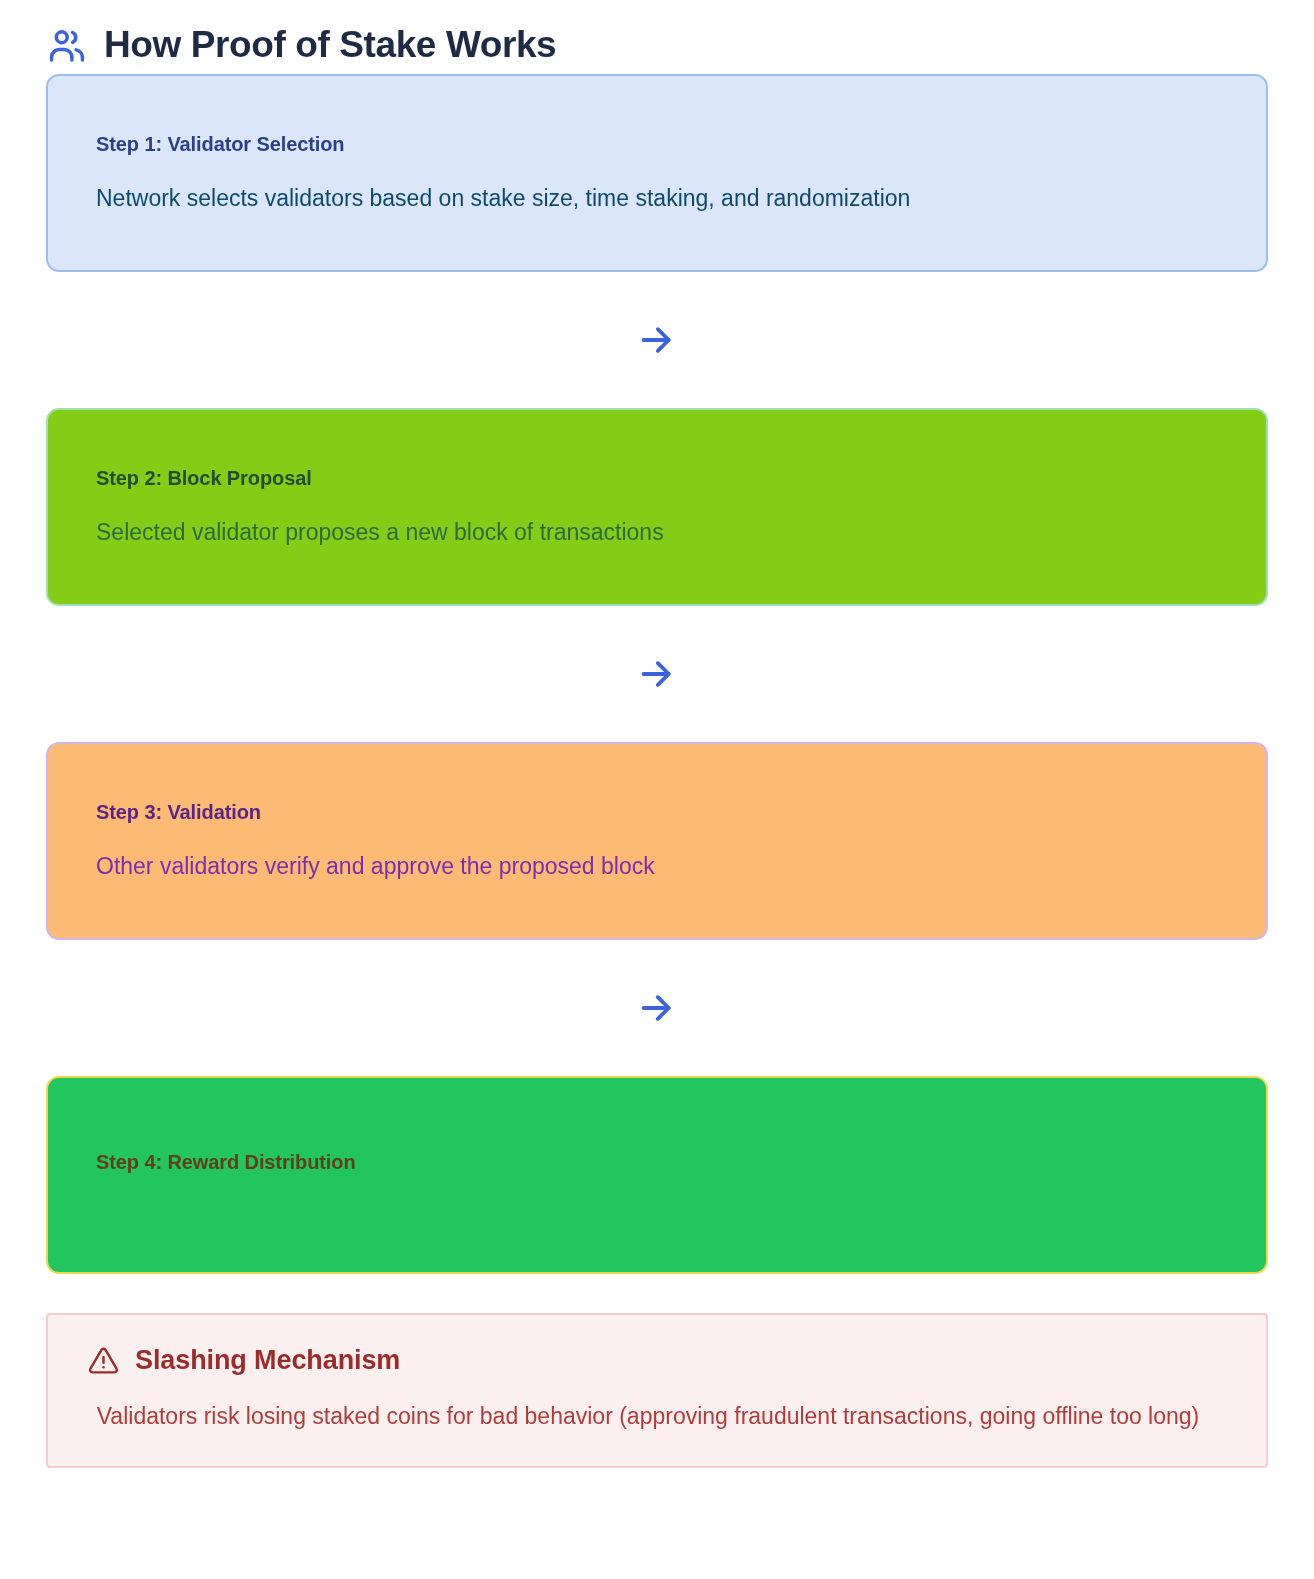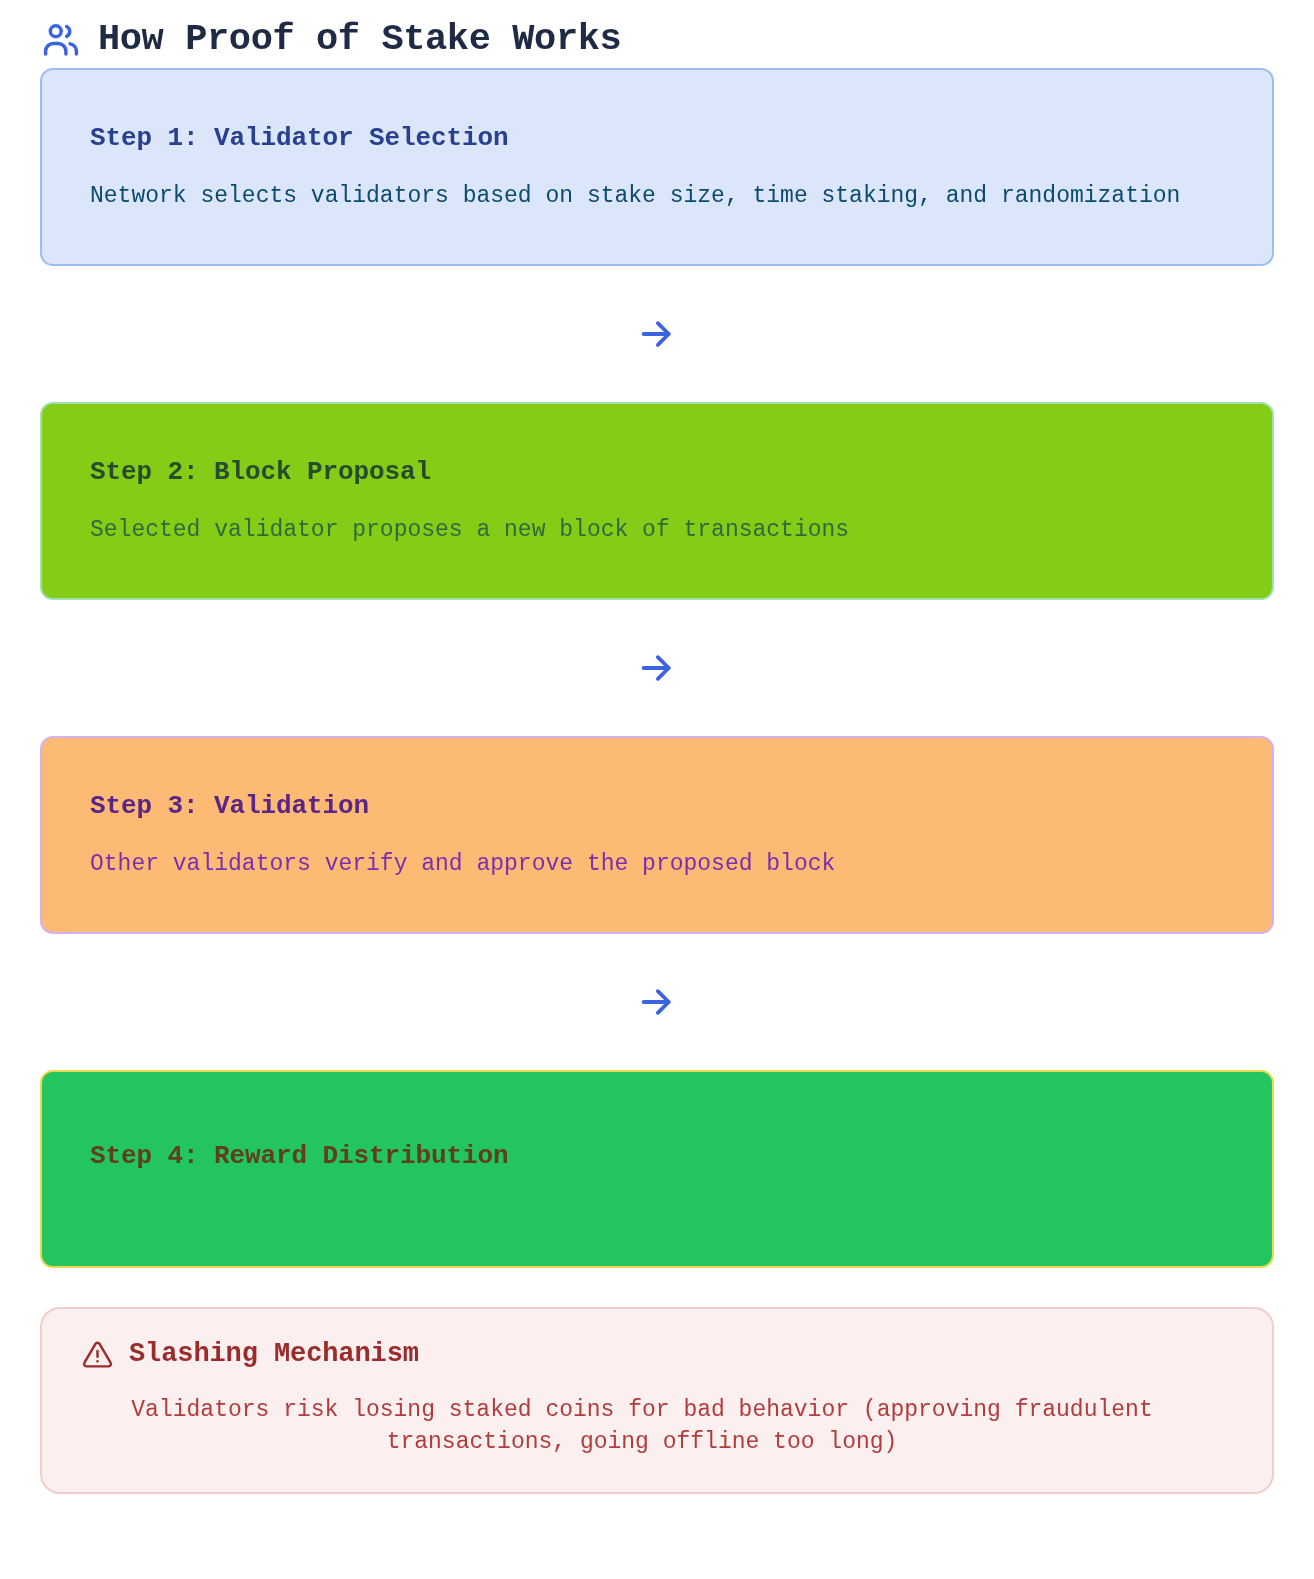--- a/index.html
+++ b/index.html
@@ -11,23 +11,22 @@
   body {
     width: 1314px;
     height: 1579px;
     font-family: "Liberation Sans", sans-serif;
     overflow: hidden;
   }
 
   .page {
     width: 1314px;
     height: 1338px;
-    padding: 6px;
+    padding: 12px;
     position: relative;
-    font-family: Liberation Mono, monospace;
   }
 
   
   .header {
     display: flex;
     align-items: center;
     gap: 16px;
     padding: 4px 0 0 34px;
     height: 62px;
   }
@@ -55,21 +54,21 @@
   .step-card {
     border-radius: 13px;
     border-width: 2px;
     border-style: solid;
     padding: 32px 48px;
     display: flex;
     flex-direction: column;
     justify-content: center;
   }
   .step-title {
-    font-size: 26px;
+    font-size: 20px;
     font-weight: 700;
     line-height: 1.25;
     margin: 0 0 26px 0;
     letter-spacing: -0.1px;
   }
   .step-desc {
     font-size: 23px;
     font-weight: 400;
     line-height: 1.35;
     margin: 0;
@@ -123,21 +122,21 @@
     width: 40px;
     height: 40px;
     display: block;
   }
 
   
   .warning-gap { height: 39px; }
   .warn-card {
     background: #fbf0ef;
     border: 2px solid #f2cecb;
-    border-radius: 20px;
+    border-radius: 4px;
     padding: 30px 40px 34px 40px;
   }
   .warn-head {
     display: flex;
     align-items: center;
     gap: 16px;
     margin-bottom: 24px;
   }
   .warn-icon {
     width: 31px;

